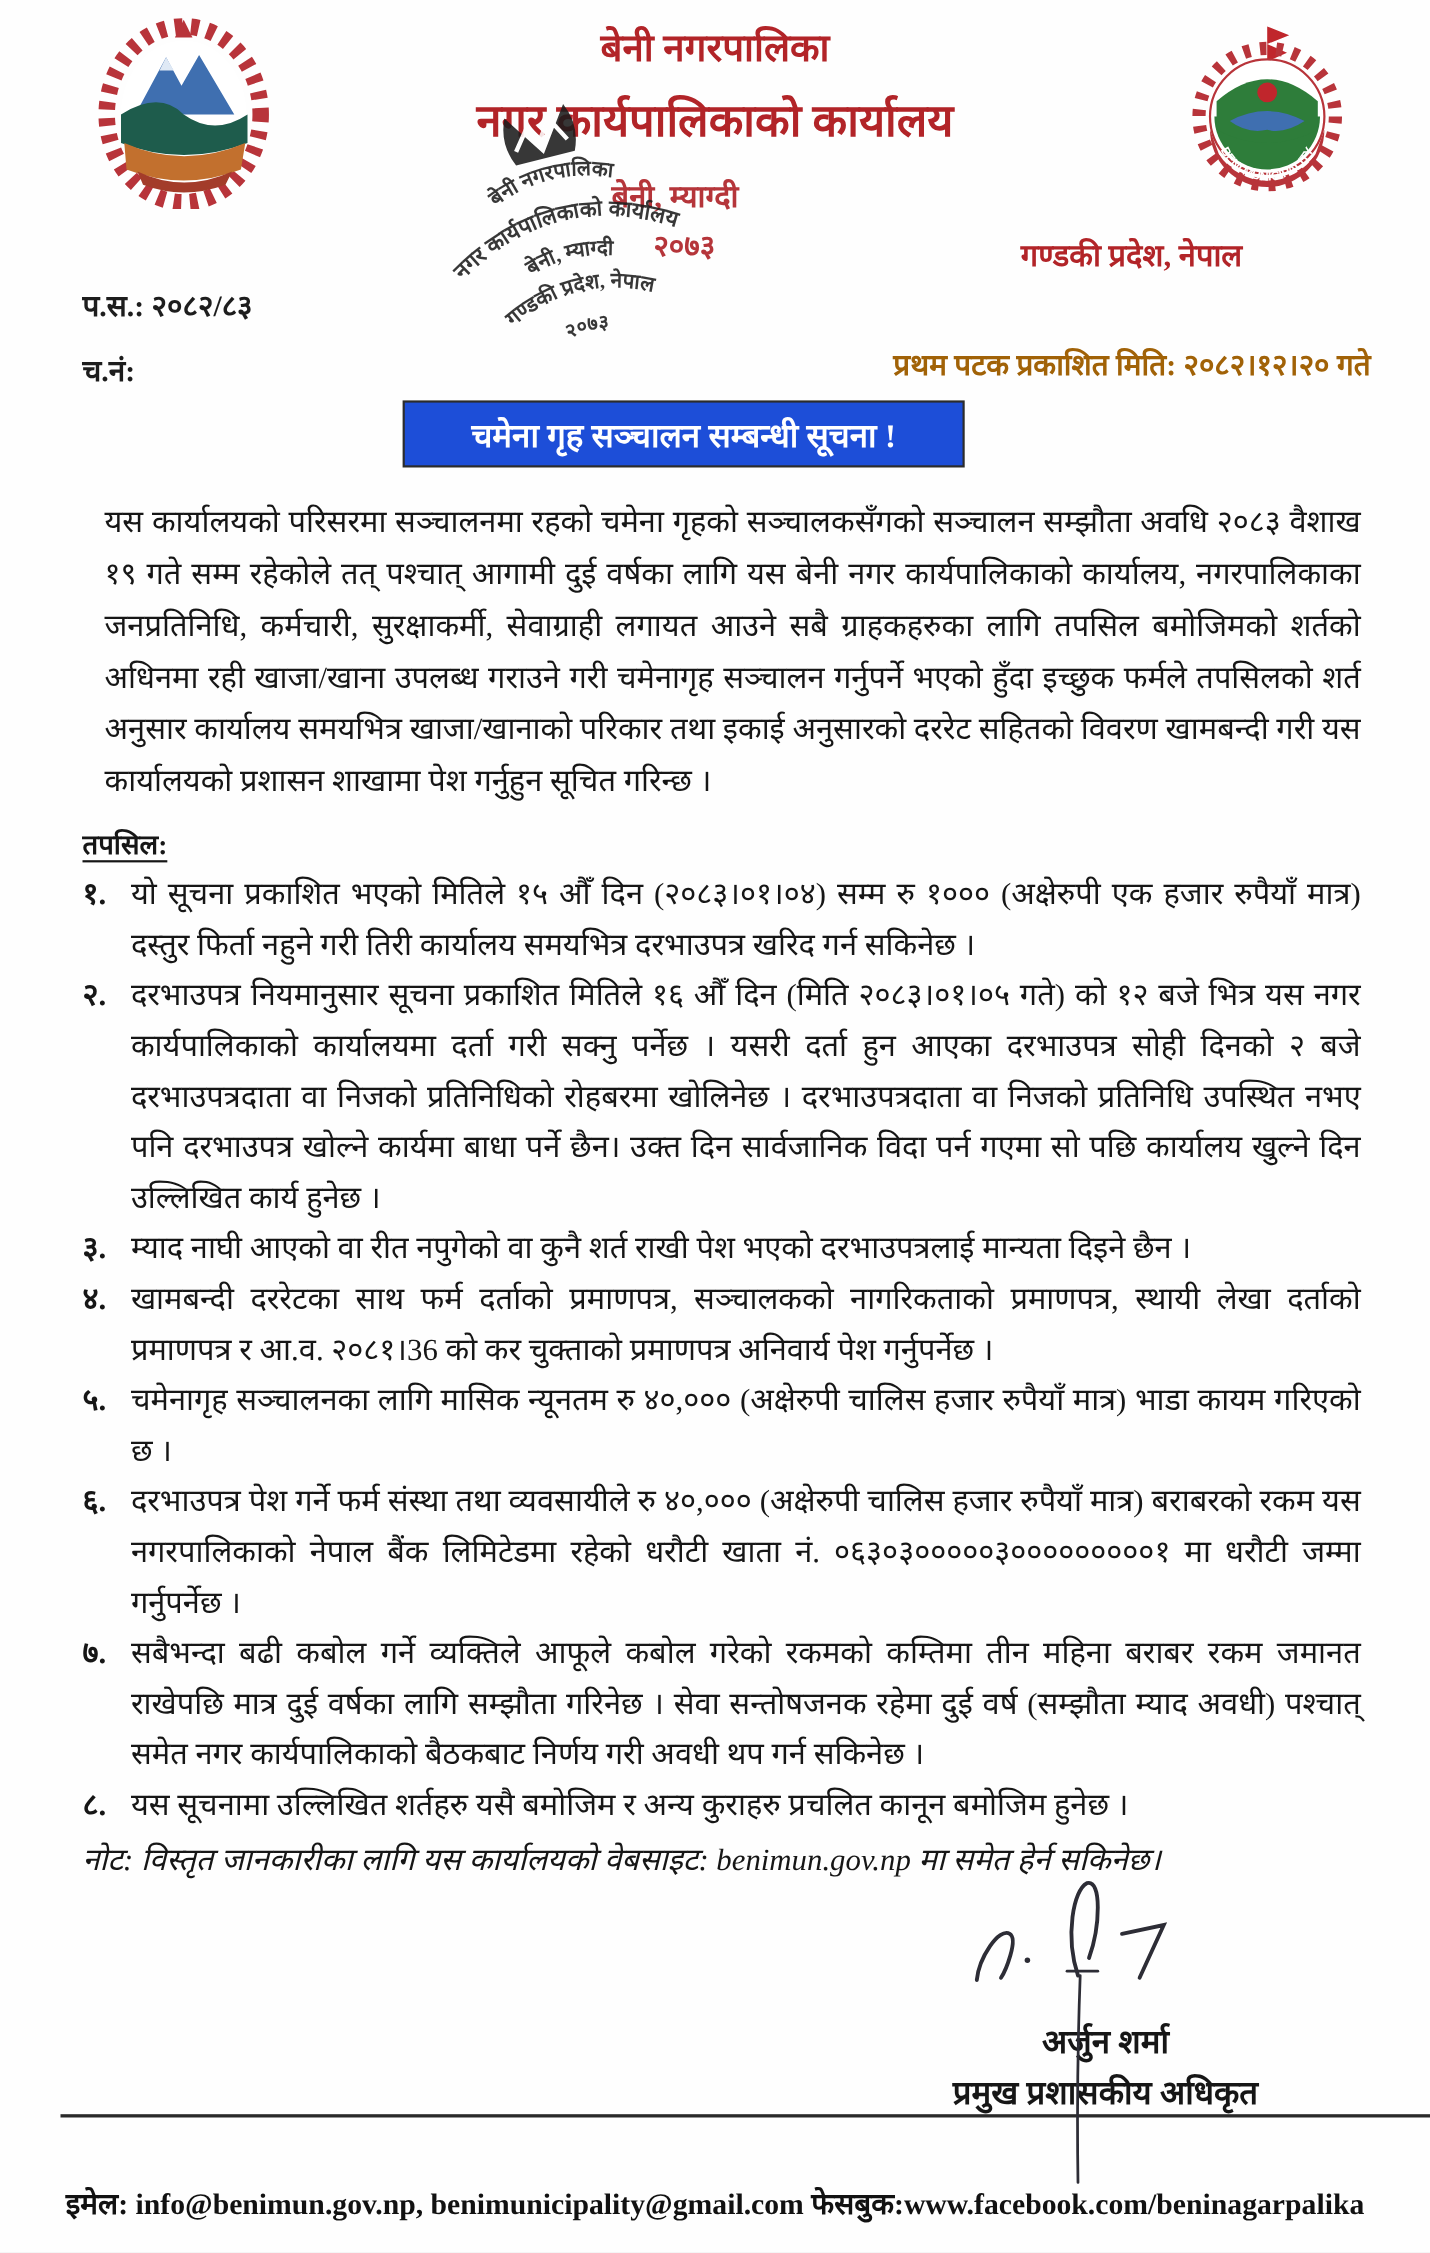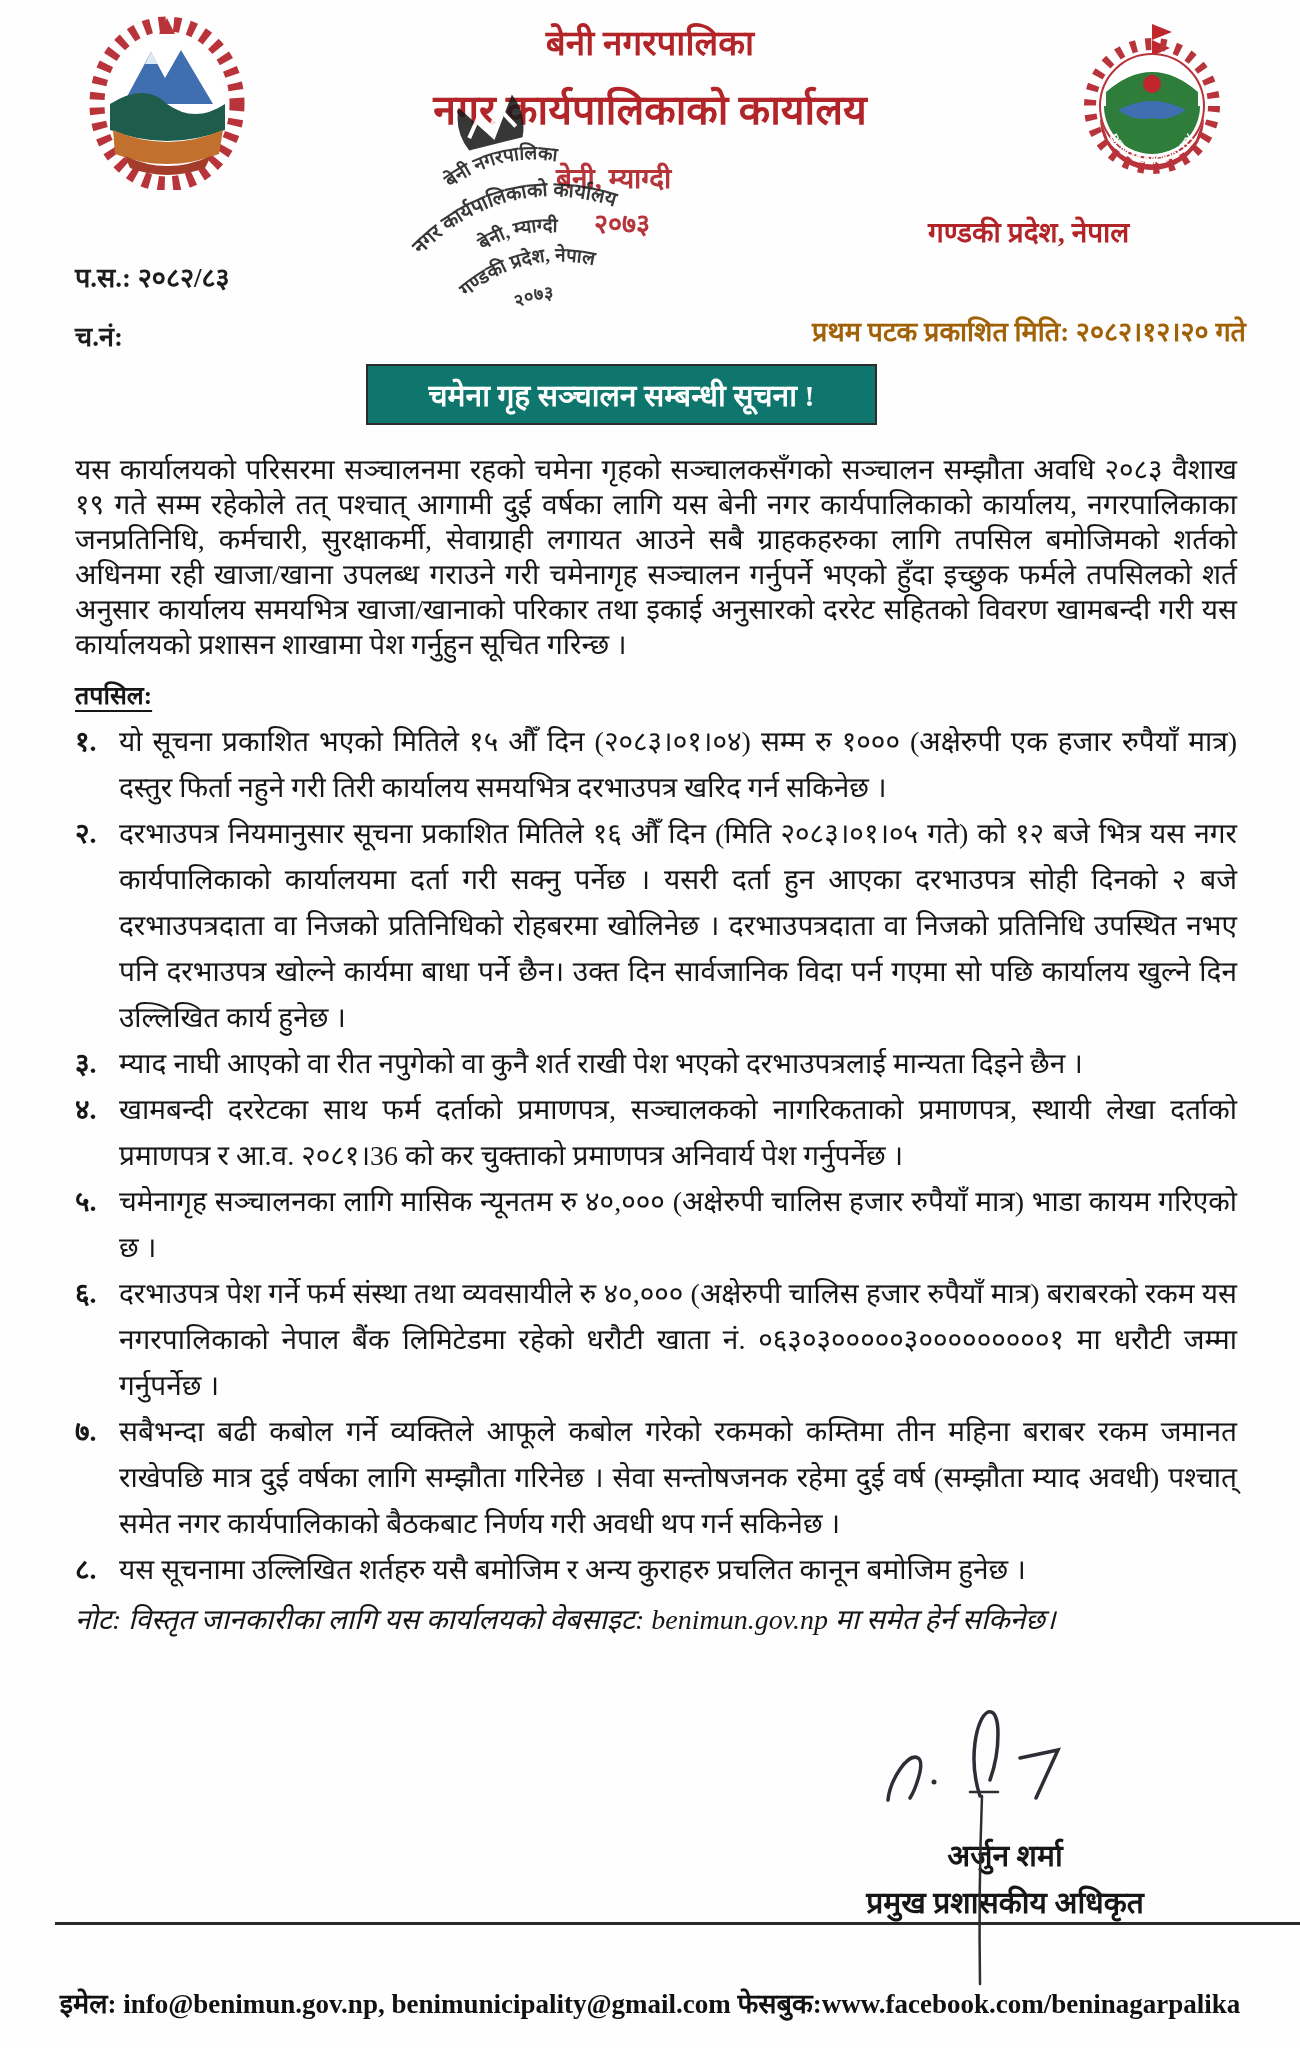--- a/index.html
+++ b/index.html
@@ -18,26 +18,26 @@
   .year  {position:absolute; top:204px; left:594px; font-size:27px; font-weight:bold; color:#b5353a;}
   .province{position:absolute; top:212px; left:928px; font-size:28px; font-weight:bold; color:#b22428;}
   .logo-left{position:absolute; top:12px; left:85px; width:165px; height:178px;}
   .logo-right{position:absolute; top:22px; left:1068px; width:168px; height:152px;}
   .stamp{position:absolute; top:80px; left:388px; width:245px; height:245px;
          transform:rotate(-14deg); opacity:.88;}
   .ps-line{position:absolute; top:258px; left:75px; font-size:27px; font-weight:600; color:#1d1d1d;}
   .cn-line{position:absolute; top:317px; left:75px; font-size:27px; font-weight:600; color:#1d1d1d;}
   .pub-date{position:absolute; top:312px; right:54px; font-size:27px; font-weight:bold; color:#a16207;}
   .banner{position:absolute; top:366px; left:368px; width:507px; height:57px;
-          background:#0f766e; color:#fff; display:flex; align-items:center; justify-content:center;
+          background:#1d4ed8; color:#fff; display:flex; align-items:center; justify-content:center;
           font-size:30px; font-weight:bold; white-space:nowrap;
           box-shadow:0 0 0 2px #2c2c2c;}
   
   .content{position:absolute; top:452px; left:75px; width:1162px;}
-  .para{font-size:28px; line-height:35px; text-align:justify;}
+  .para{font-size:28px; line-height:47px; text-align:justify;margin-left:20px;}
   .tapasil{margin-top:15px; font-size:25px; font-weight:bold; text-decoration:underline; text-underline-offset:6px;}
   .items{margin-top:8px;}
   .item{display:flex; font-size:28px; line-height:46px;}
   .item .num{flex:none; width:44px; font-weight:600;}
   .item .txt{flex:1; text-align:justify;}
   .note{margin-top:5px; font-size:28px; line-height:44px; font-weight:normal; font-style:italic;}
   
   .signature{position:absolute; top:1700px; left:830px; width:350px; text-align:center;}
   .sig-svg{position:absolute; top:0; left:0; width:350px; height:292px; z-index:2; pointer-events:none;}
   .sig-name{margin-top:134px; font-size:30px; font-weight:bold;}

